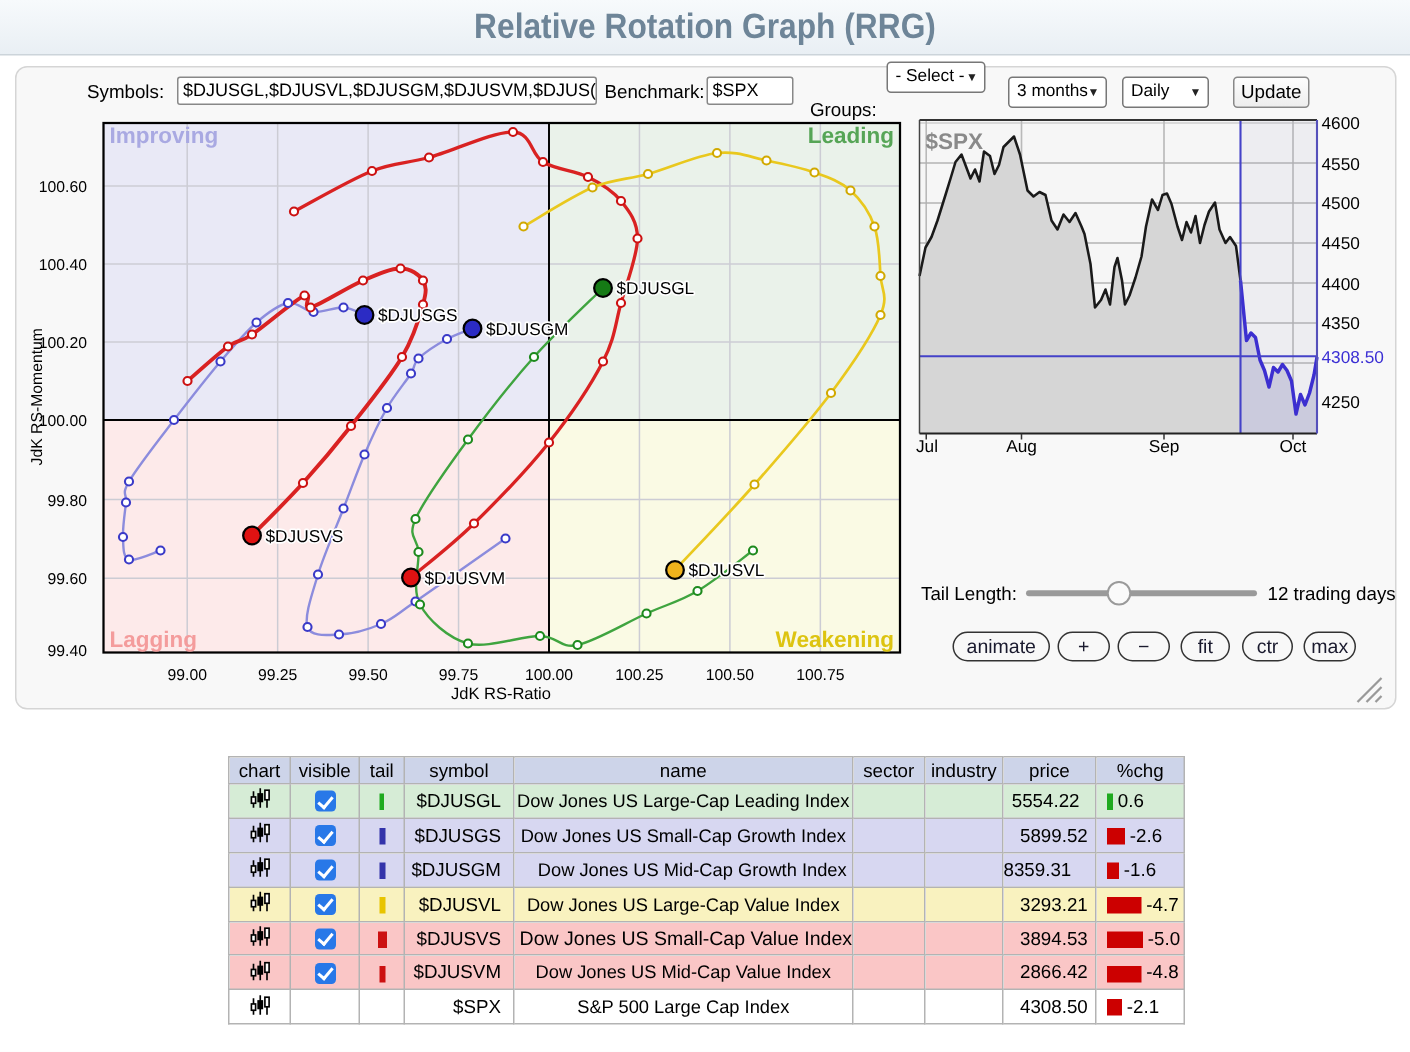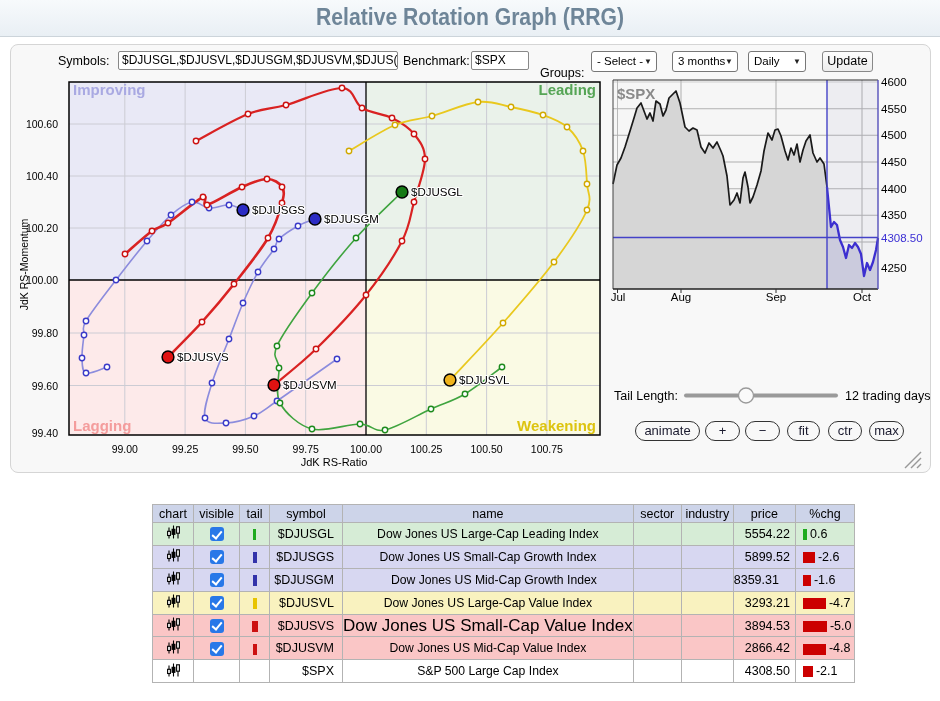--- a/index.html
+++ b/index.html
@@ -249,21 +249,21 @@
         <line x1="921" y1="458" x2="911" y2="468"></line>
         <line x1="921" y1="464" x2="917" y2="468"></line>
       </g>
 </svg>
 
 <div class="lbl" style="left:58px;top:54px;">Symbols:</div>
 <div class="inp" style="left:118px;top:51px;width:272px;overflow:hidden;white-space:nowrap;line-height:17px;">$DJUSGL,$DJUSVL,$DJUSGM,$DJUSVM,$DJUS(</div>
 <div class="lbl" style="left:403px;top:54px;">Benchmark:</div>
 <div class="inp" style="left:471px;top:51px;width:50px;line-height:17px;">$SPX</div>
 <div class="lbl" style="left:540px;top:66px;">Groups:</div>
-<div class="sel" style="left:591px;top:51px;width:59px;">- Select -<span class="ar">▼</span></div>
+<div class="sel" style="left:591px;top:41px;width:59px;">- Select -<span class="ar">▼</span></div>
 <div class="sel" style="left:672px;top:51px;width:59px;">3 months<span class="ar">▼</span></div>
 <div class="sel" style="left:748px;top:51px;width:51px;">Daily<span class="ar">▼</span></div>
 <div class="btn" style="left:822px;top:51px;width:49px;">Update</div>
 
 <div class="lbl" style="left:614px;top:389px;">Tail Length:</div>
 <div class="lbl" style="left:845px;top:389px;">12 trading days</div>
 <div class="pill" style="left:635px;top:421px;width:63px;">animate</div>
 <div class="pill" style="left:705px;top:421px;width:33px;">+</div>
 <div class="pill" style="left:745px;top:421px;width:33px;">−</div>
 <div class="pill" style="left:787px;top:421px;width:31px;">fit</div>
@@ -294,21 +294,21 @@
                 <line x1="12" y1="2" x2="12" y2="13.5"></line>
                 <rect x="10.6" y="1.8" width="2.8" height="6.4" fill="#fff"></rect>
               </g>
             </svg></td>
           <td><span class="cb"></span></td>
           <td><span class="tailbar" style="width:3px;height:11px;background:#1faa1f;"></span></td>
           <td style="text-align:right;padding-right:8px;">$DJUSGL</td>
           <td style="font-size:12.2px;">Dow Jones US Large-Cap Leading Index</td>
           <td></td>
           <td></td>
-          <td style="text-align:right;padding-right:5px;">5554.22</td>
+          <td style="text-align:center;padding-right:5px;">5554.22</td>
           <td class="chgwrap"><span class="chgbar" style="width:4px;background:#1faa1f;"></span>0.6</td>
         </tr>
 <tr style="background:#d7d7f1;">
           <td><svg width="15" height="14" viewBox="0 0 15 14">
               <g stroke="#000" stroke-width="1.1">
                 <line x1="3" y1="2.5" x2="3" y2="13.5"></line>
                 <rect x="1.6" y="6.3" width="2.8" height="4.2" fill="#fff"></rect>
                 <line x1="7.5" y1="0.5" x2="7.5" y2="13.5"></line>
                 <rect x="6.1" y="4.3" width="2.8" height="5" fill="#000"></rect>
                 <line x1="12" y1="2" x2="12" y2="13.5"></line>
@@ -371,21 +371,21 @@
                 <rect x="1.6" y="6.3" width="2.8" height="4.2" fill="#fff"></rect>
                 <line x1="7.5" y1="0.5" x2="7.5" y2="13.5"></line>
                 <rect x="6.1" y="4.3" width="2.8" height="5" fill="#000"></rect>
                 <line x1="12" y1="2" x2="12" y2="13.5"></line>
                 <rect x="10.6" y="1.8" width="2.8" height="6.4" fill="#fff"></rect>
               </g>
             </svg></td>
           <td><span class="cb"></span></td>
           <td><span class="tailbar" style="width:6px;height:11px;background:#cc1111;"></span></td>
           <td style="text-align:right;padding-right:8px;">$DJUSVS</td>
-          <td style="font-size:17px;">Dow Jones US Small-Cap Value Index</td>
+          <td style="font-size:13px;text-align:right;">Dow Jones US Small-Cap Value Index</td>
           <td></td>
           <td></td>
           <td style="text-align:right;padding-right:5px;">3894.53</td>
           <td class="chgwrap"><span class="chgbar" style="width:24px;"></span>-5.0</td>
         </tr>
 <tr style="background:#fac6c6;">
           <td><svg width="15" height="14" viewBox="0 0 15 14">
               <g stroke="#000" stroke-width="1.1">
                 <line x1="3" y1="2.5" x2="3" y2="13.5"></line>
                 <rect x="1.6" y="6.3" width="2.8" height="4.2" fill="#fff"></rect>

